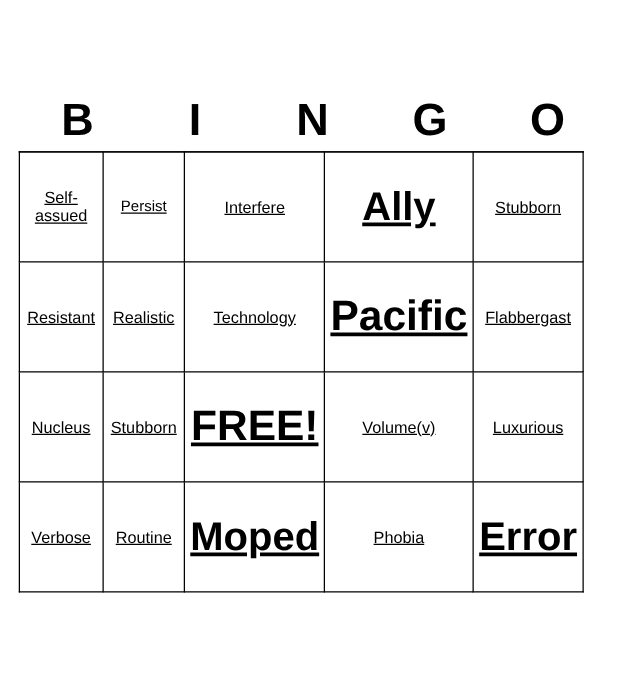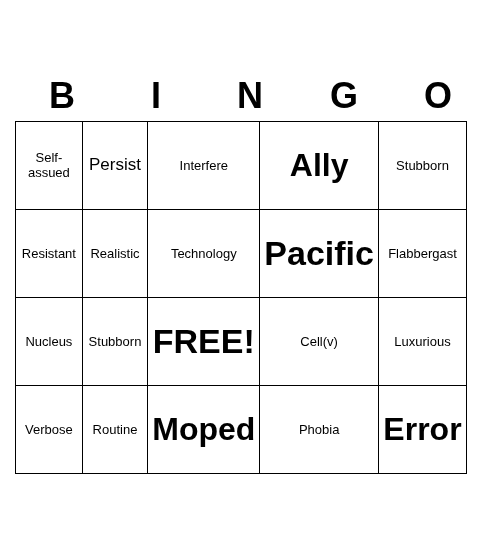--- a/index.html
+++ b/index.html
@@ -34,37 +34,38 @@
       text-align: center;
       font-size: 36px;
       font-weight: bold;
       padding: 4px 0;
     }
 
     .bingo-grid {
       width: 452px;
       border-collapse: collapse;
       border: 1.5px solid #000;
+      text-decoration: underline;
     }
 
     .bingo-grid td {
       border: 1.5px solid #000;
       width: 94px;
       height: 88px;
       text-align: center;
       vertical-align: middle;
       padding: 4px;
     }
 
     .cell-small {
       font-size: 13px;
     }
 
     .cell-medium {
-      font-size: 17px;
+      font-size: 12px;
     }
 
     .cell-large {
       font-size: 34px;
       font-weight: bold;
     }
 
     .cell-xlarge {
       font-size: 32px;
       font-weight: bold;
@@ -98,21 +99,21 @@
           <td class="cell-small">Resistant</td>
           <td class="cell-small">Realistic</td>
           <td class="cell-small">Technology</td>
           <td class="cell-large">Pacific</td>
           <td class="cell-small">Flabbergast</td>
         </tr>
         <tr>
           <td class="cell-small">Nucleus</td>
           <td class="cell-small">Stubborn</td>
           <td class="cell-large">FREE!</td>
-          <td class="cell-small">Cell(v)</td>
+          <td class="cell-small">Volume(v)</td>
           <td class="cell-small">Luxurious</td>
         </tr>
         <tr>
           <td class="cell-small">Verbose</td>
           <td class="cell-small">Routine</td>
           <td class="cell-xlarge">Moped</td>
           <td class="cell-small">Phobia</td>
           <td class="cell-xlarge">Error</td>
         </tr>
       </tbody>

